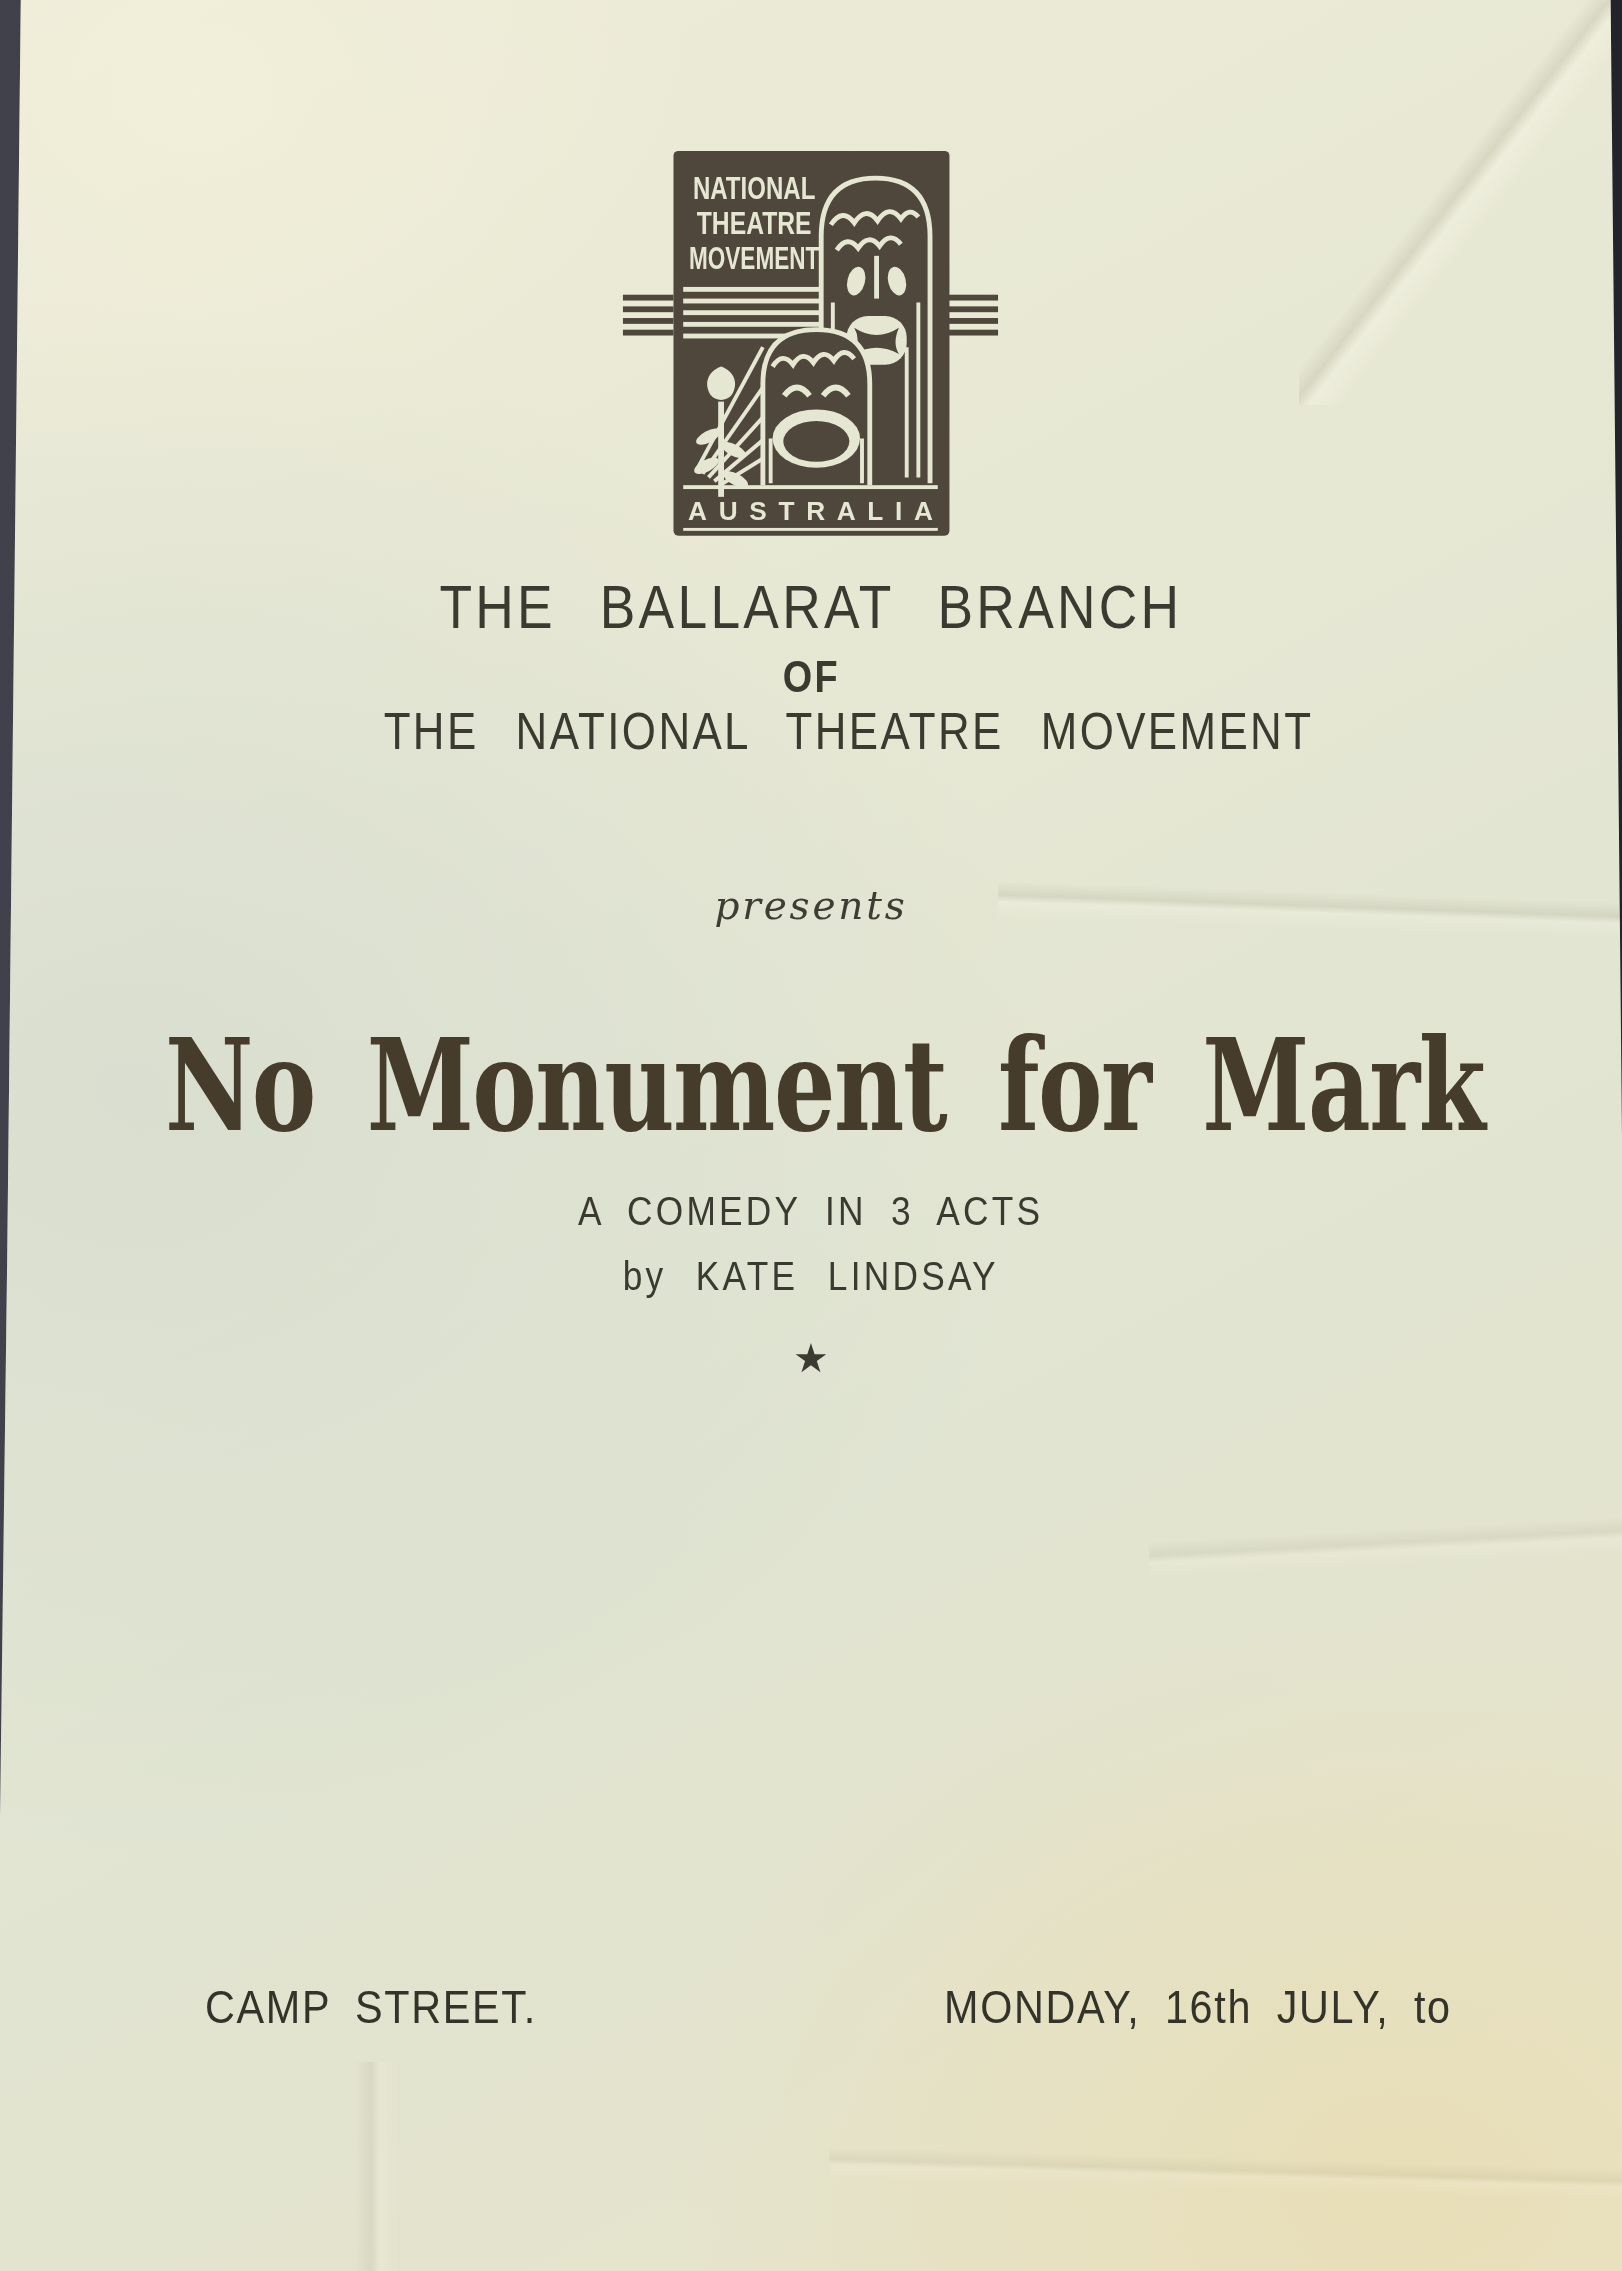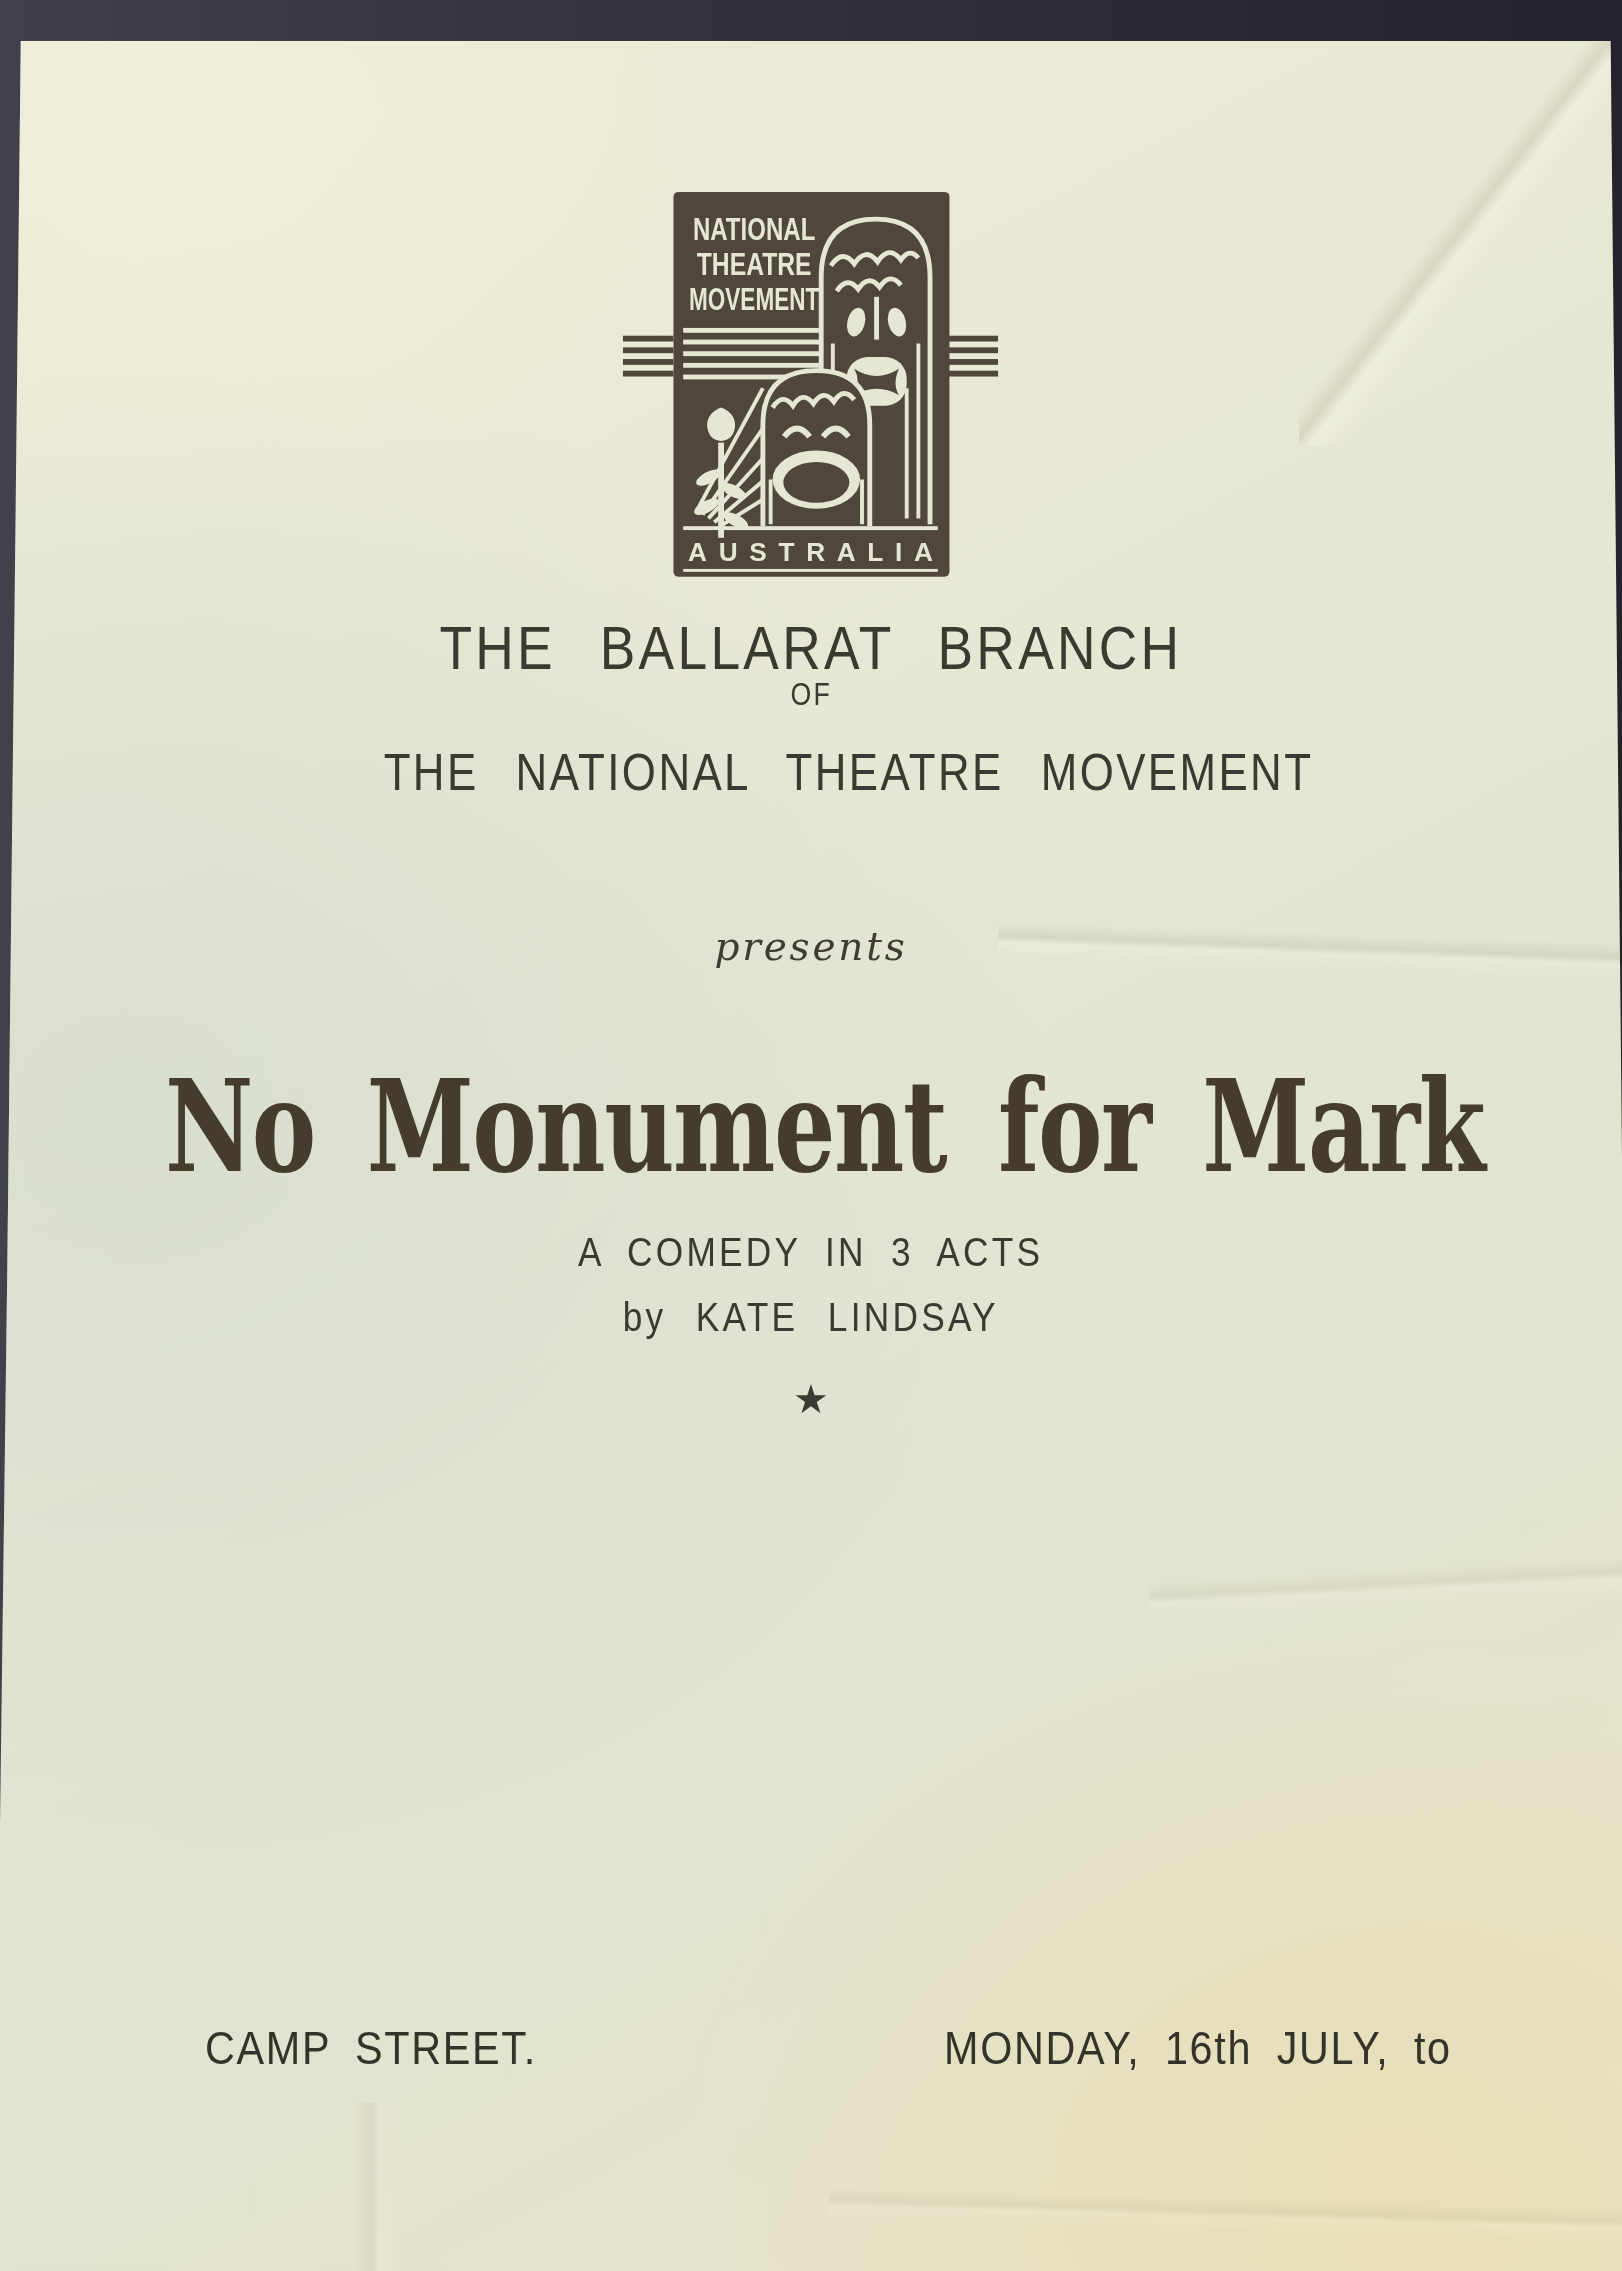--- a/index.html
+++ b/index.html
@@ -9,39 +9,38 @@
     font-family:"Liberation Sans", sans-serif;
   }
   .paper {
     position:absolute; inset:0;
     clip-path:polygon(1.28% 0%, 99.3% 0%, 100% 50%, 100% 100%, 0% 100%, 0% 80%, 0.45% 55%);
     background:
       radial-gradient(1177px 895px at 86% 96%, rgba(233,219,170,0.60), rgba(233,219,170,0) 62%),
       radial-gradient(1412px 1177px at 8% 48%, rgba(205,214,204,0.55), rgba(205,214,204,0) 65%),
       radial-gradient(847px 659px at 12% 4%, rgba(244,240,218,0.65), rgba(244,240,218,0) 60%),
       linear-gradient(152deg, #edecd8 0%, #e7e8d4 35%, #e0e4d1 62%, #e8e3c9 100%);
-    margin-top: 41px;
   }
   .crease { position:absolute; pointer-events:none; }
   .c1 { top:0; left:1299px; width:323px; height:405px;
         background:linear-gradient(128deg, transparent 45%, rgba(128,122,96,0.16) 48.5%, rgba(252,250,238,0.30) 51%, transparent 56%); }
   .c2 { top:838px; left:998px; width:624px; height:141px; transform:rotate(2deg);
         background:linear-gradient(to bottom, transparent 38%, rgba(128,122,96,0.14) 48%, rgba(252,250,238,0.24) 53%, transparent 64%); }
   .c3 { top:1469px; left:1149px; width:474px; height:151px; transform:rotate(-3deg);
         background:linear-gradient(to bottom, transparent 40%, rgba(128,122,96,0.10) 49%, rgba(252,250,238,0.18) 54%, transparent 64%); }
   .c4 { top:2109px; left:829px; width:794px; height:122px; transform:rotate(1.6deg);
         background:linear-gradient(to bottom, transparent 40%, rgba(128,122,96,0.10) 50%, rgba(250,248,235,0.16) 55%, transparent 66%); }
   .c5 { top:2062px; left:301px; width:141px; height:209px;
         background:linear-gradient(to right, transparent 38%, rgba(128,122,96,0.10) 50%, rgba(250,248,235,0.16) 56%, transparent 68%); }
 
   .center { position:absolute; left:0; width:100%; text-align:center; color:#3b3a30; white-space:nowrap; }
   .cx { display:inline-block; transform:scale(0.86,1); transform-origin:center; }
 
   .heading-1 { top:571px; font-size:62px; letter-spacing:3.8px; word-spacing:30px; }
-  .heading-2 { top:636px; font-size:31px; letter-spacing:2.8px; }
+  .heading-2 { top:652px; font-size:44px; letter-spacing:2.8px;font-weight:bold; }
   .heading-3 { top:702px; font-size:51px; letter-spacing:2.8px; word-spacing:26px;padding-left:38px; }
 
   .presents { top:883px; font-size:39px; font-family:"DejaVu Serif", serif; font-style:italic;
               letter-spacing:2.8px; color:#3f3d33; }
 
   .main-title { top:1013px; font-size:121px; font-family:"DejaVu Serif", serif; font-weight:700;
                 color:#453c2b; word-spacing:24.5px; }
   .title-cx { display:inline-block; transform:scale(0.80,1.06); transform-origin:center; letter-spacing:-1.9px; }
 
   .subtitle { top:1188px; font-size:41px; letter-spacing:3.8px; word-spacing:13px; }

